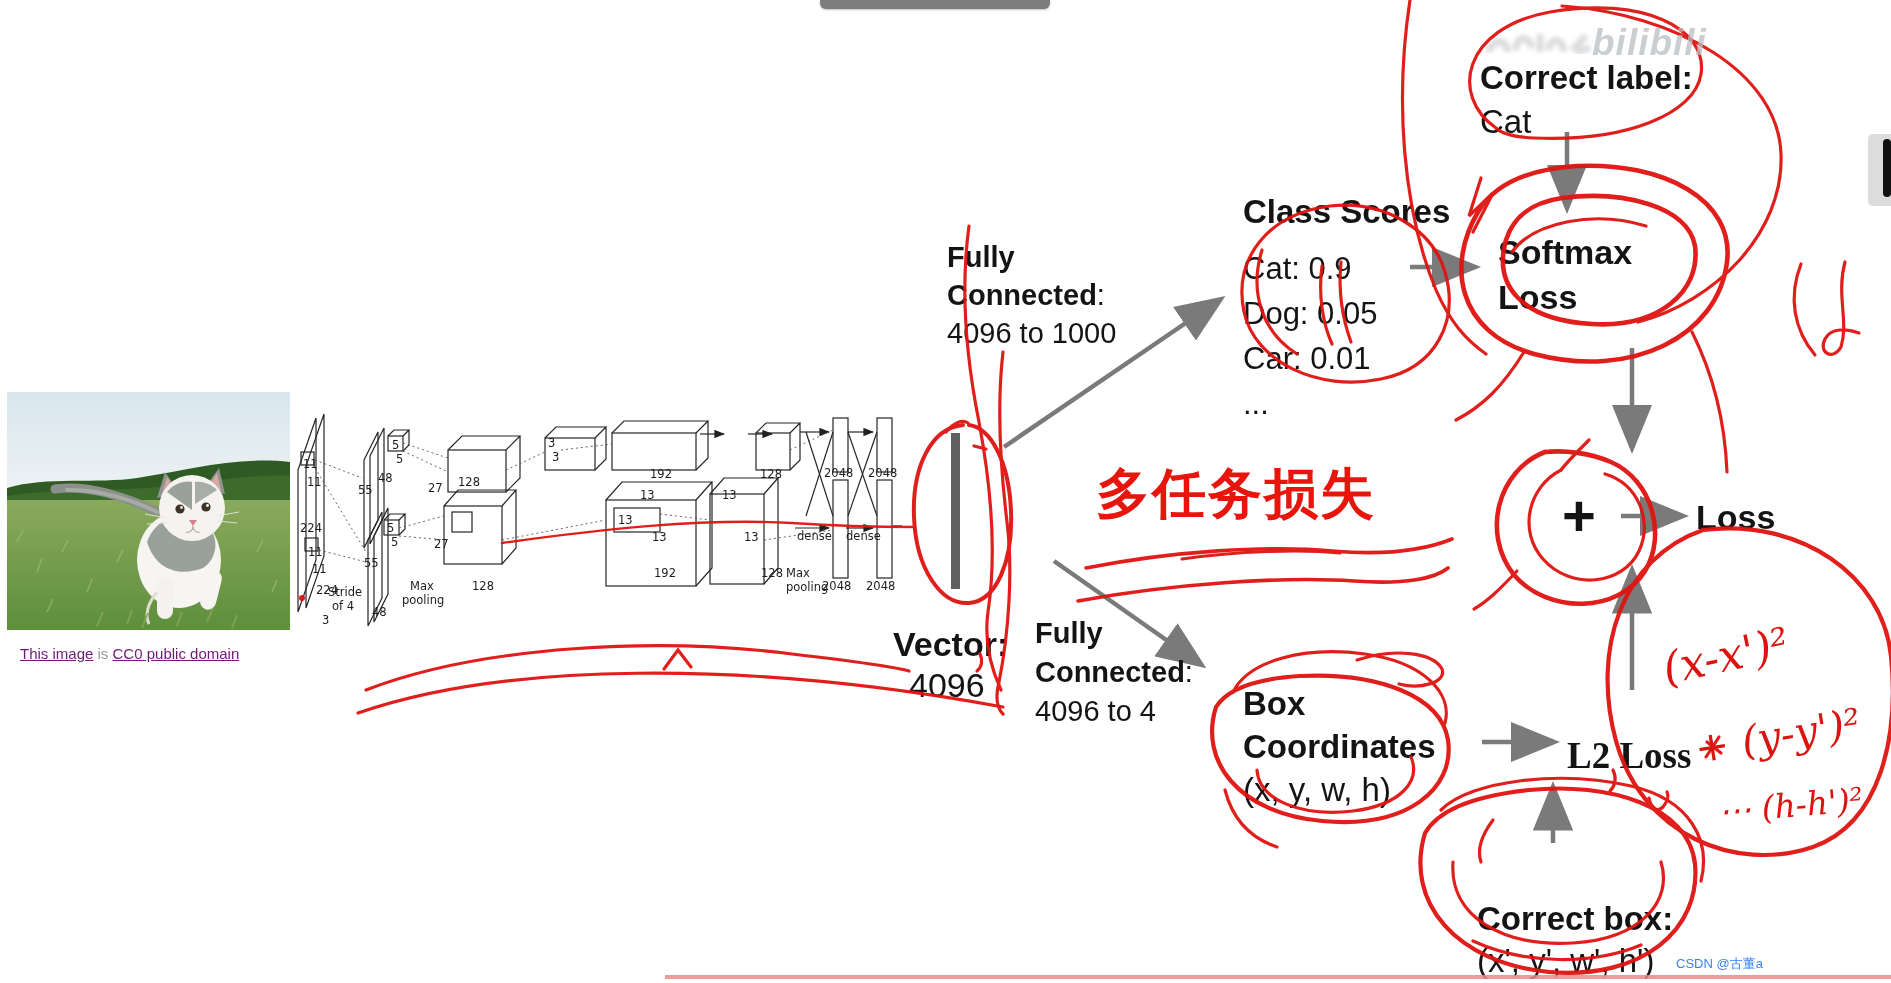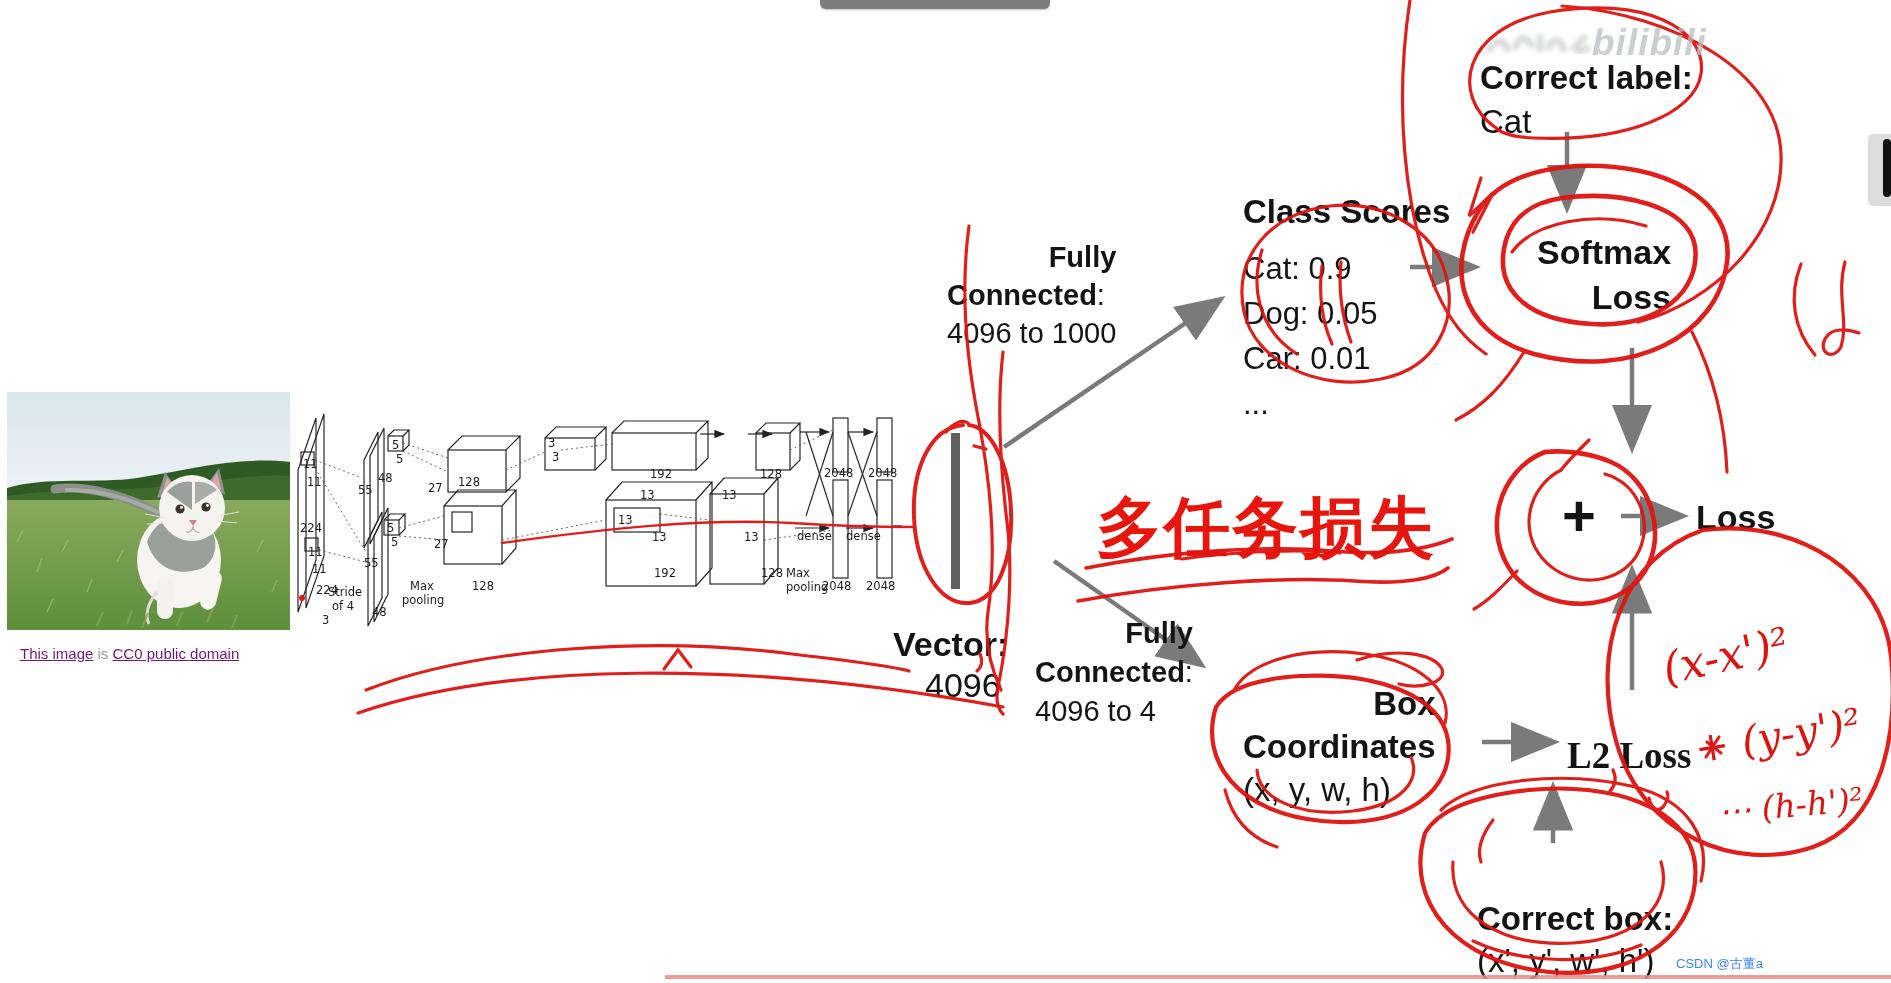--- a/index.html
+++ b/index.html
@@ -1,38 +1,38 @@
 <!DOCTYPE html>
 <html><head>
 <meta charset="utf-8">
 <style>
   html,body{margin:0;padding:0;background:#fff;}
   #stage{position:relative;width:1891px;height:983px;background:#ffffff;overflow:hidden;
          font-family:"Liberation Sans","DejaVu Sans",sans-serif;color:#141414;}
   .t{position:absolute;white-space:nowrap;line-height:1.18;}
-  .b{font-weight:bold;text-align:right;}
+  .b{font-weight:bold;}
   .slide-sm{font-size:29px;}
   .big{font-size:34px;}
   svg{position:absolute;left:0;top:0;}
   .lyr{width:1891px;height:983px;}
   
   #photo{position:absolute;left:7px;top:392px;width:283px;height:238px;overflow:hidden;}
   #caption{position:absolute;left:20px;top:645px;font-size:15px;color:#999;}
   #caption a{color:#701a75;text-decoration:underline;}
   
   #bili{position:absolute;left:1592px;top:22px;font-size:37px;font-weight:bold;
         color:rgba(186,189,192,0.75);letter-spacing:1px;font-style:italic;}
   #csdn{position:absolute;left:1676px;top:955px;font-size:13px;color:#3b82f6;}
   
   #topbar{position:absolute;left:820px;top:0;width:230px;height:9px;background:#7d7d7d;
           border-radius:0 0 6px 6px;box-shadow:0 1px 2px rgba(0,0,0,.25);}
   #rwidget{position:absolute;left:1868px;top:134px;width:23px;height:72px;background:#dcdcdc;border-radius:5px 0 0 5px;}
   #rwidget .thumb{position:absolute;left:15px;top:5px;width:8px;height:58px;background:#111;border-radius:4px;}
   
-  #cnnote{position:absolute;left:1096px;top:462px;font-size:66px;font-weight:bold;color:#e8150c;letter-spacing:2px;margin-top:27px;}
+  #cnnote{position:absolute;left:1096px;top:462px;font-size:54px;font-weight:bold;color:#e8150c;letter-spacing:2px;}
   
   .hw{position:absolute;color:#dc1410;font-style:italic;font-size:44px;white-space:nowrap;
       font-family:"DejaVu Serif",serif;}
   #hw1{left:1662px;top:630px;transform:rotate(-12deg);}
   #hw2{left:1694px;top:712px;transform:rotate(-9deg);font-size:41px;}
   #hw3{left:1718px;top:786px;transform:rotate(-5deg);font-size:33px;}
   
   #botline{position:absolute;left:665px;top:975px;width:1226px;height:4px;background:#e98b86;opacity:.85;}
   .rows div{margin:0;}
 </style>
@@ -251,31 +251,31 @@
         <div>Car: 0.01</div>
         <div>...</div>
       </div>
   </div>
 
   <div class="t" style="left:1480px;top:56px;line-height:44px;font-size:33px;">
     <div class="b">Correct label:</div>
     <div>Cat</div>
   </div>
 
-  <div class="t b" style="left:1498px;top:230px;line-height:45px;font-size:34px;margin-left:39px;">
+  <div class="t b" style="left:1498px;top:230px;line-height:45px;font-size:34px;">
     <div>Softmax</div>
     <div>Loss</div>
   </div>
 
   <div class="t b" style="left:1562px;top:482px;font-size:58px;">+</div>
   <div class="t b big" style="left:1696px;top:497px;">Loss</div>
 
   <div class="t" style="left:893px;top:624px;line-height:41px;font-size:34px;">
     <div class="b">Vector:</div>
-    <div style="margin-left:32px;">4096</div>
+    <div style="margin-left:16px;">4096</div>
   </div>
 
   <div class="t slide-sm" style="left:1035px;top:614px;line-height:39px;">
     <div class="b">Fully</div>
     <div><span class="b">Connected</span><span>:</span></div>
     <div>4096 to 4</div>
   </div>
 
   <div class="t" style="left:1243px;top:682px;line-height:43px;font-size:33px;">
     <div class="b">Box</div>

